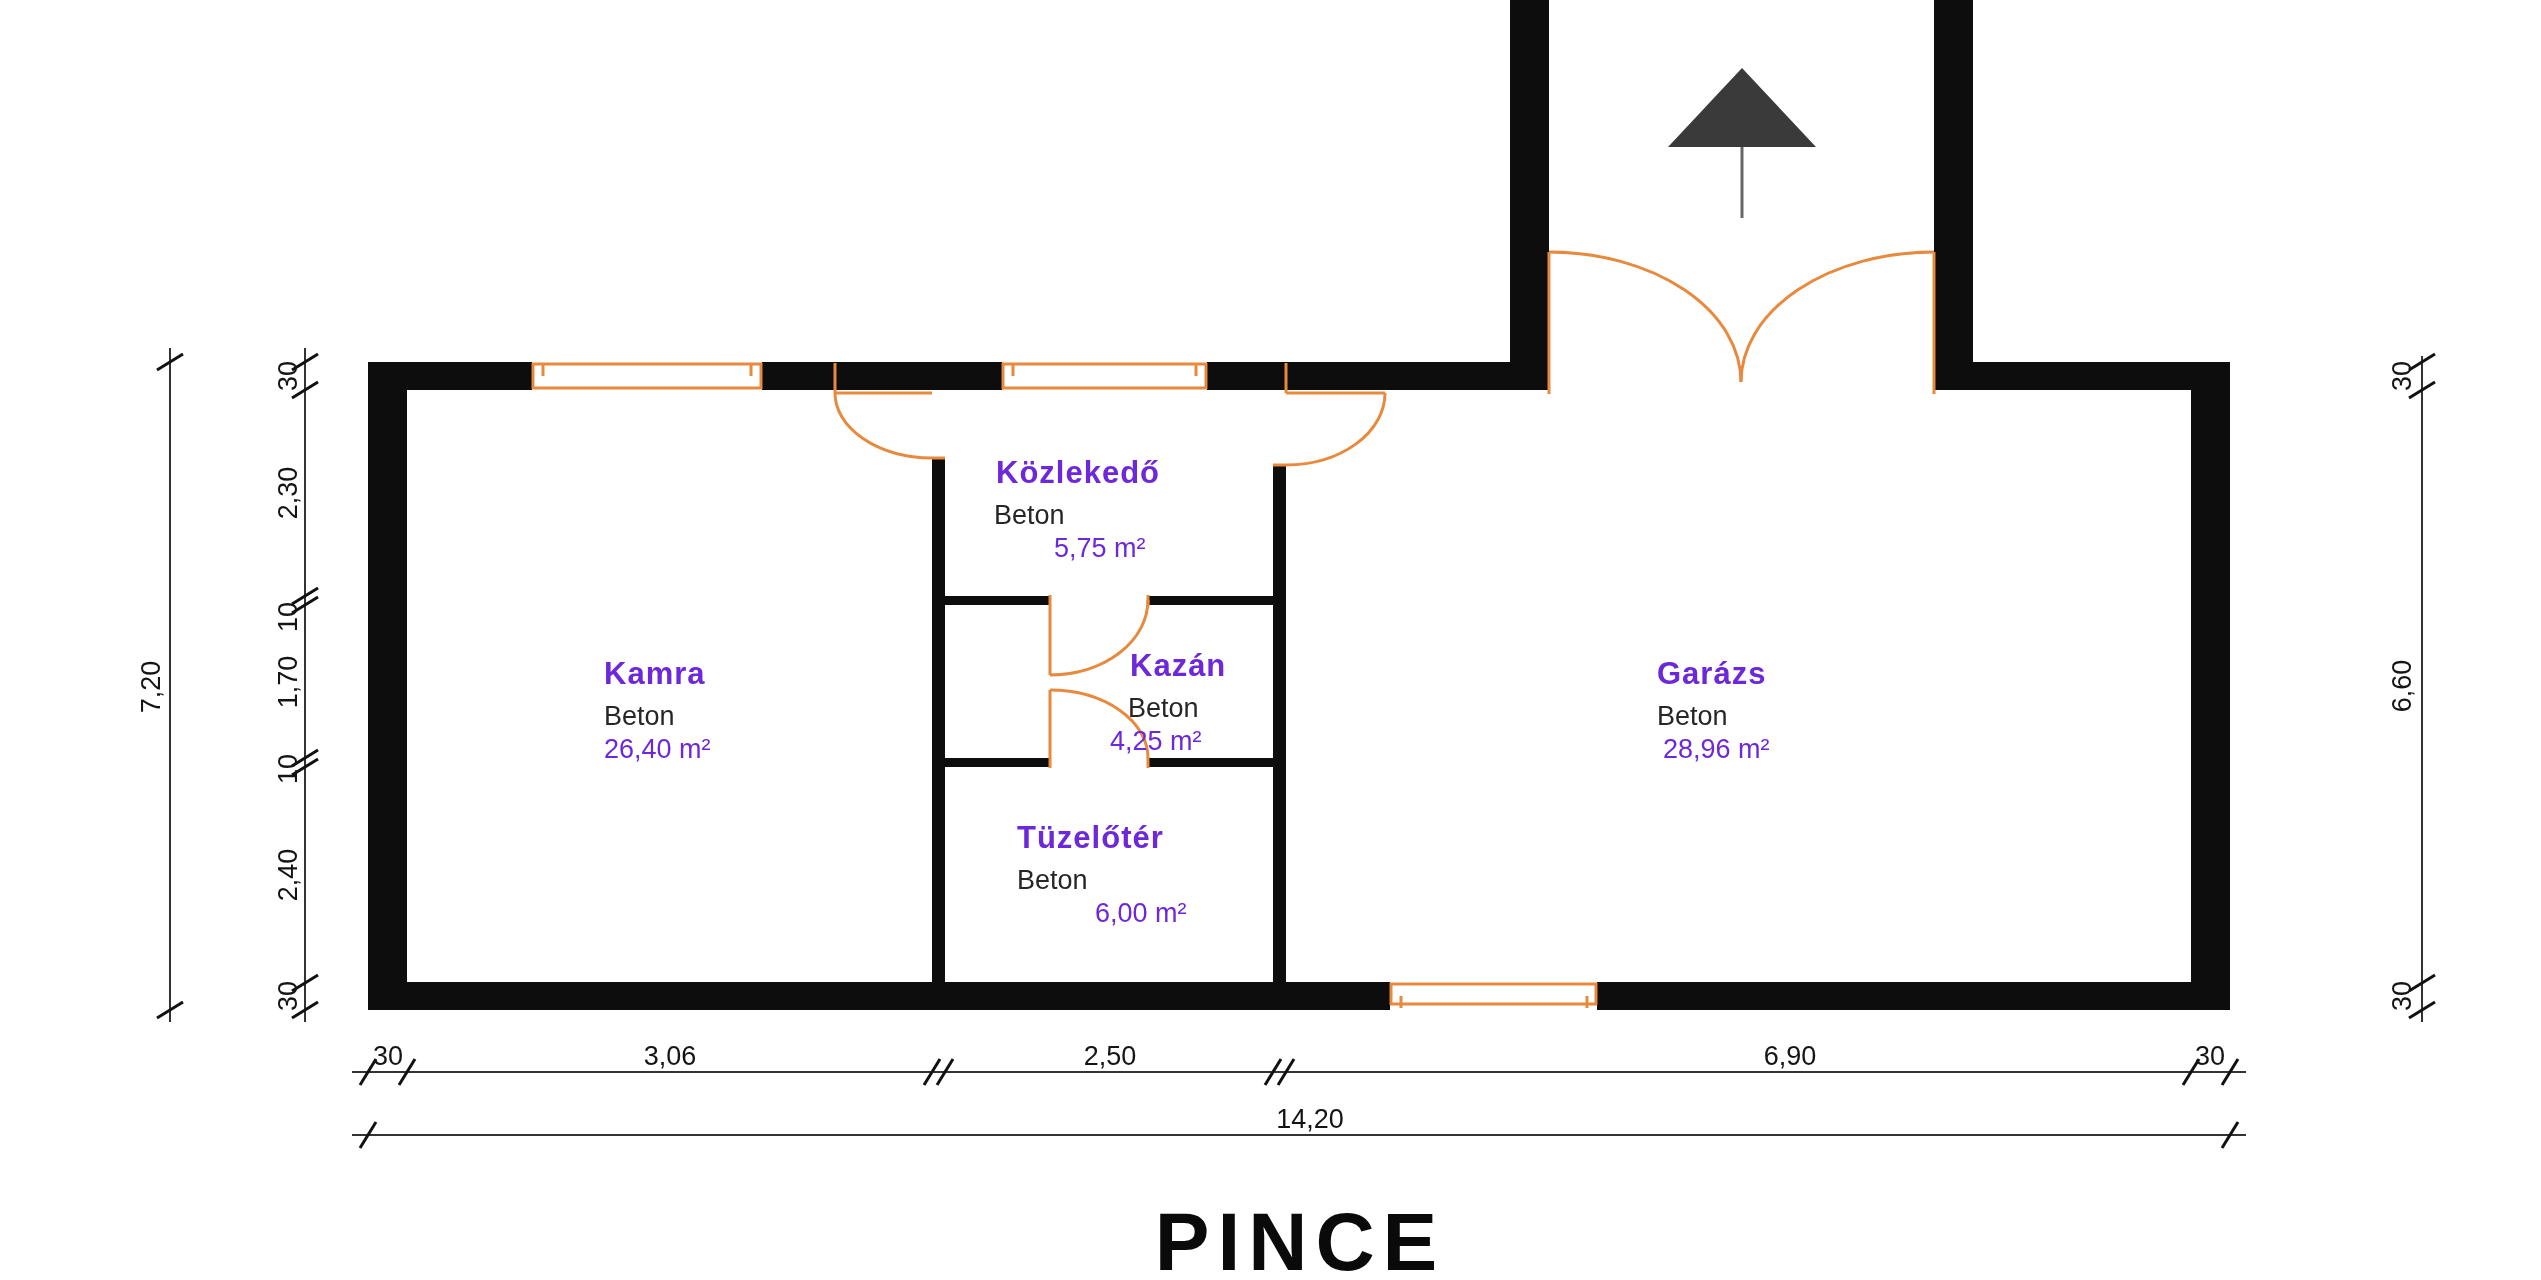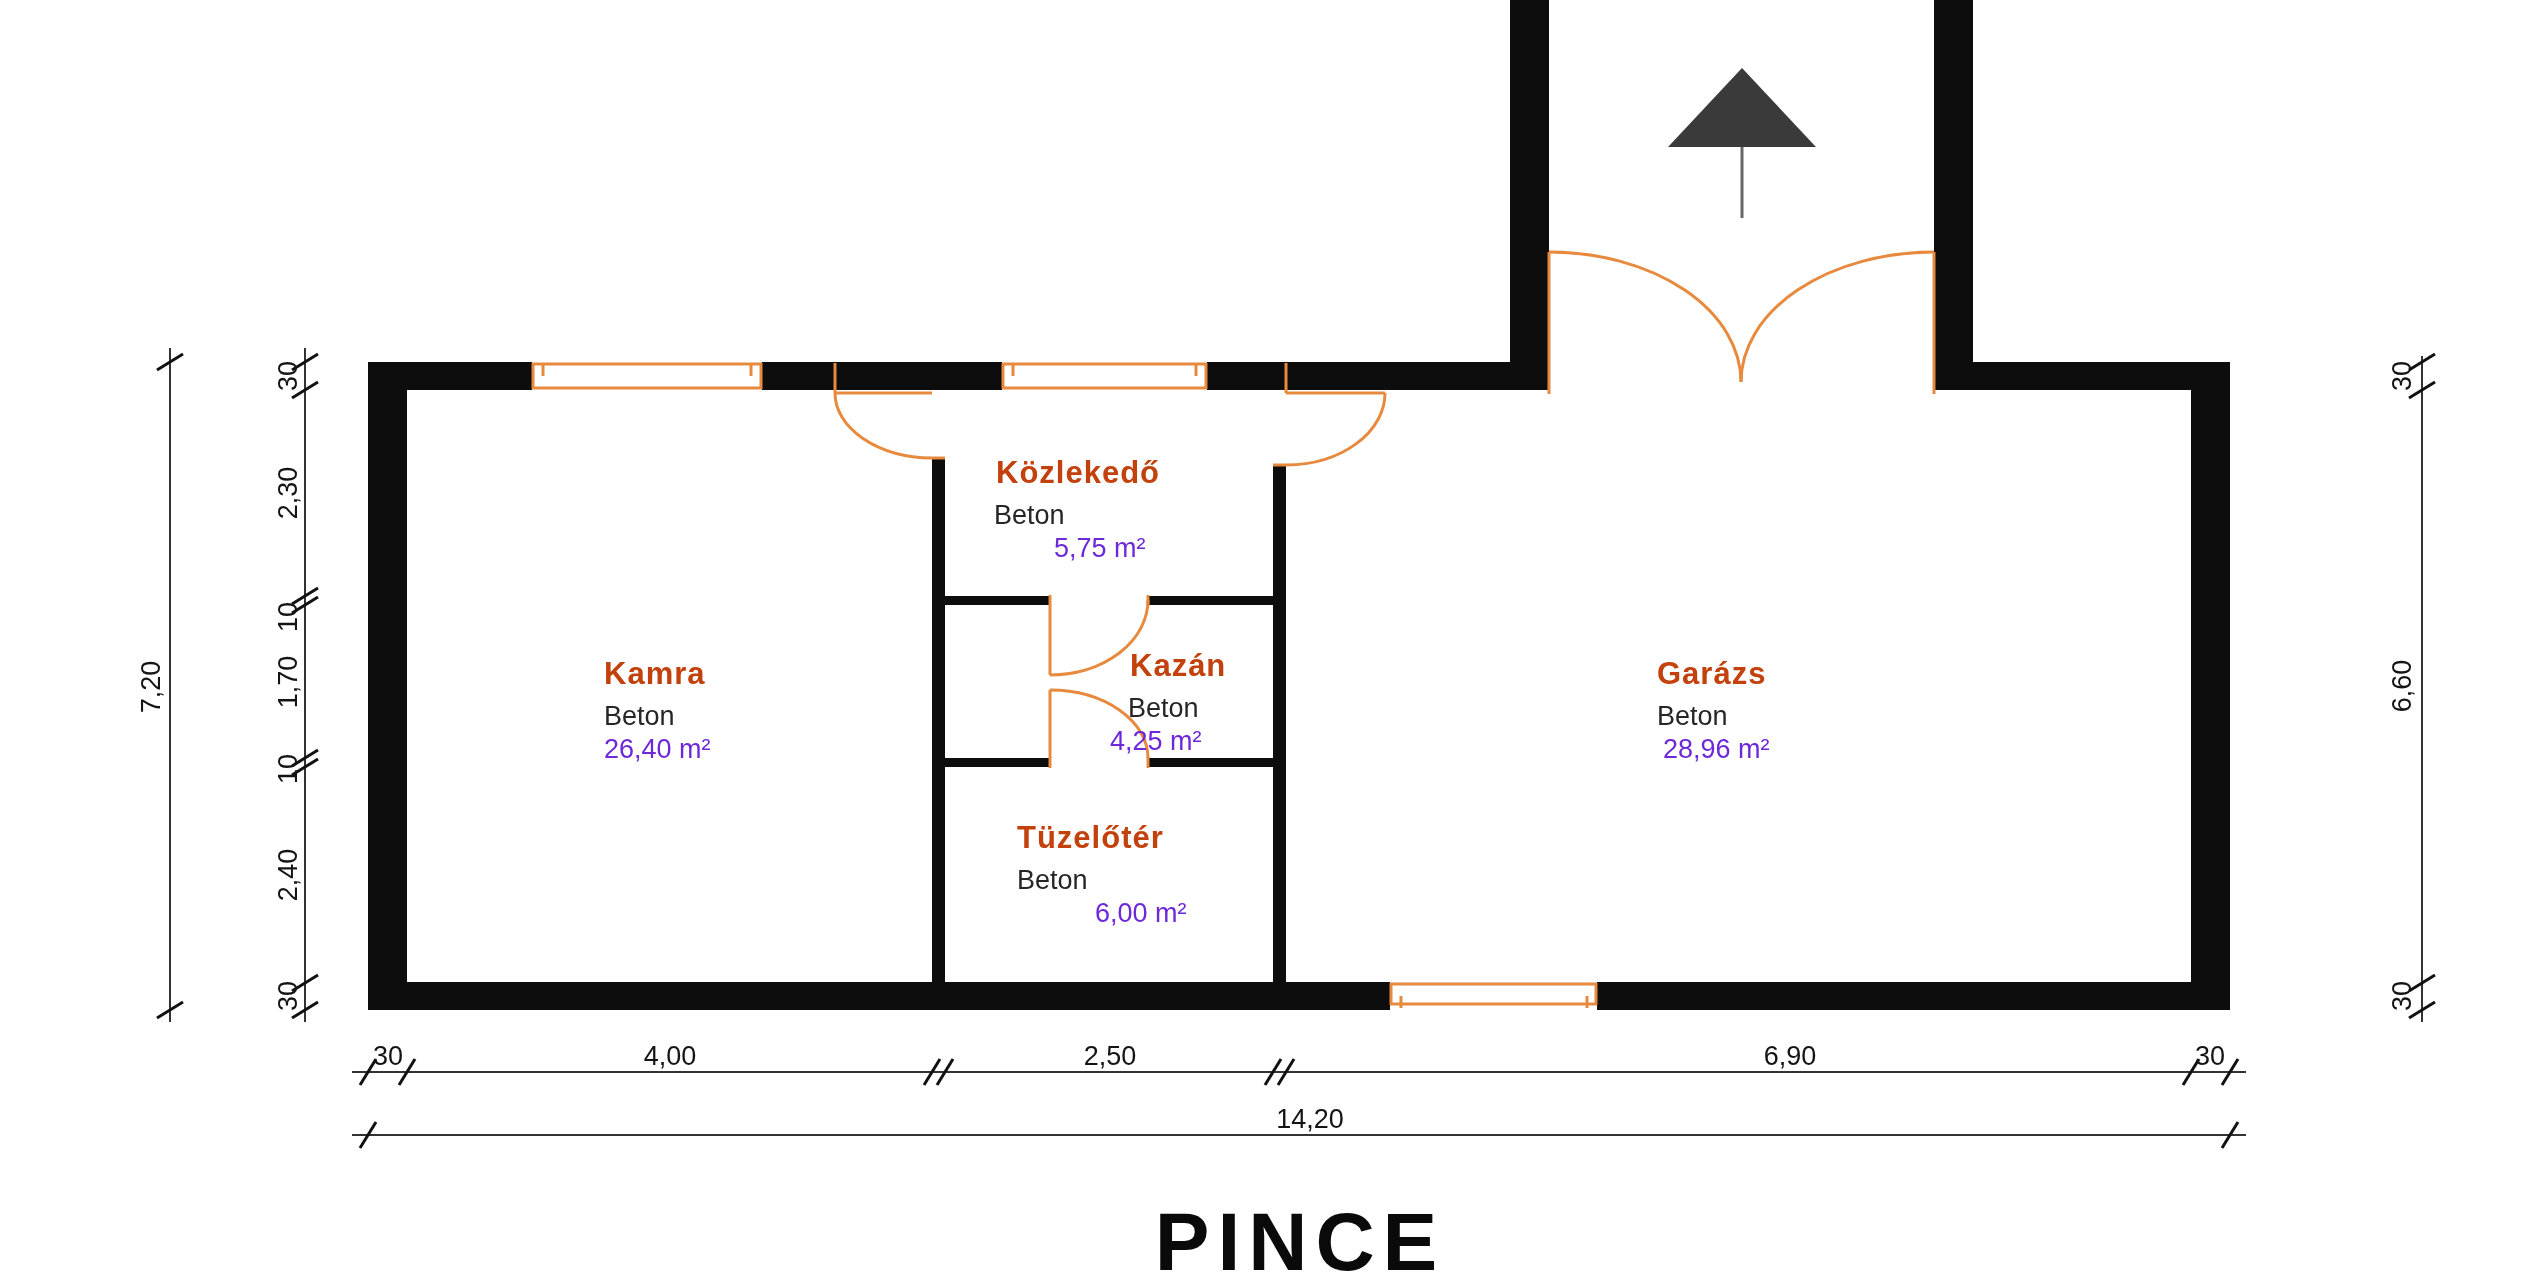--- a/index.html
+++ b/index.html
@@ -5,21 +5,21 @@
   html,body{margin:0;padding:0;background:#ffffff;}
   .canvas{
     position:relative;
     width:2541px;height:1280px;
     background:#ffffff;
     overflow:hidden;
     font-family:"Liberation Sans", sans-serif;
   }
   .canvas svg{position:absolute;left:0;top:0;}
   .label{position:absolute;white-space:nowrap;}
-  .room-title{font-weight:bold;font-size:31px;color:#c2410c;letter-spacing:1px;}
+  .room-title{font-weight:bold;font-size:31px;color:#6d28d9;letter-spacing:1px;}
   .room-sub{font-size:27px;color:#262626;}
   .room-area{font-size:27px;color:#6d28d9;}
   .dim{position:absolute;font-size:27px;color:#141414;white-space:nowrap;
        transform:translate(-50%,-50%);}
   .dim.v{transform:translate(-50%,-50%) rotate(-90deg);}
   .plan-title{
     position:absolute;left:1300px;top:1242px;
     transform:translate(-50%,-50%);
     font-weight:bold;font-size:82px;letter-spacing:8px;color:#0a0a0a;
   }
@@ -203,21 +203,21 @@
   <div class="dim v" style="left:288px;top:682px">1,70</div>
   <div class="dim v" style="left:288px;top:769px">10</div>
   <div class="dim v" style="left:288px;top:875px">2,40</div>
   <div class="dim v" style="left:288px;top:996px">30</div>
 
   <div class="dim v" style="left:2402px;top:376px">30</div>
   <div class="dim v" style="left:2402px;top:686px">6,60</div>
   <div class="dim v" style="left:2402px;top:996px">30</div>
 
   <div class="dim" style="left:388px;top:1056px">30</div>
-  <div class="dim" style="left:670px;top:1056px">4,00</div>
+  <div class="dim" style="left:670px;top:1056px">3,06</div>
   <div class="dim" style="left:1110px;top:1056px">2,50</div>
   <div class="dim" style="left:1790px;top:1056px">6,90</div>
   <div class="dim" style="left:2210px;top:1056px">30</div>
 
   <div class="dim" style="left:1310px;top:1119px">14,20</div>
 
   <div class="plan-title">PINCE</div>
 
 </div>
 

